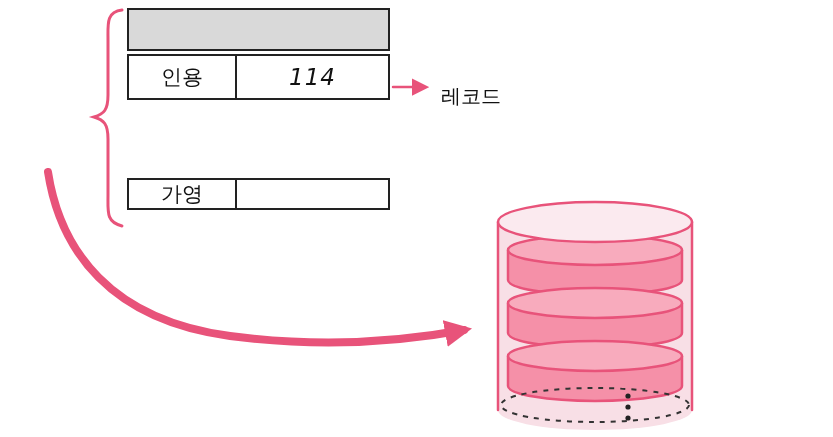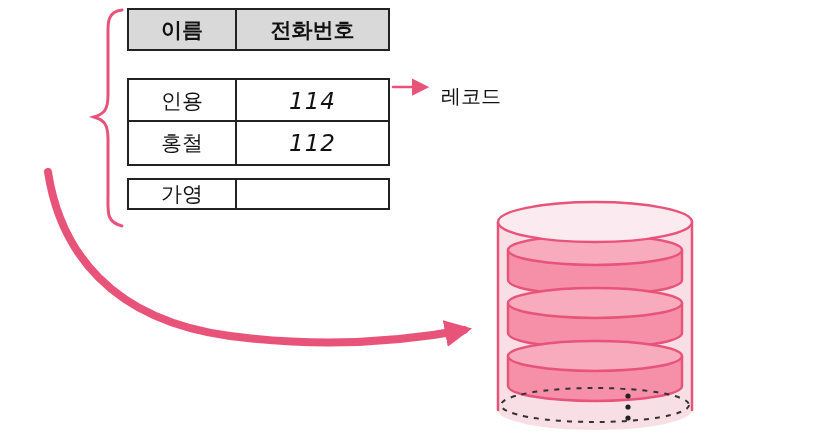--- a/index.html
+++ b/index.html
@@ -104,31 +104,25 @@
 
       <g>
         <circle class="dot" cx="628" cy="396" r="2.6"></circle>
         <circle class="dot" cx="628" cy="407" r="2.6"></circle>
         <circle class="dot" cx="628" cy="418" r="2.6"></circle>
       </g>
     </g>
   </svg>
 
   <div class="tbl-row hdr" style="top:8px; height:43px;">
-    <div class="c1">이름</div>
-    <div class="c2">전화번호</div>
   </div>
 
-  <div class="tbl-row body-row" style="top:78px; height:46px;">
+  <div class="tbl-row body-row" style="top:54px; height:46px;">
     <div class="c1">인용</div>
     <div class="c2">114</div>
-  </div>
-  <div class="tbl-row body-row" style="top:120px; height:46px;">
-    <div class="c1">홍철</div>
-    <div class="c2">112</div>
   </div>
   <div class="tbl-row body-row" style="top:178px; height:32px;">
     <div class="c1">가영</div>
   </div>
 
   <div class="label label-record">레코드</div>
 
 </div>
 
 </body></html>

